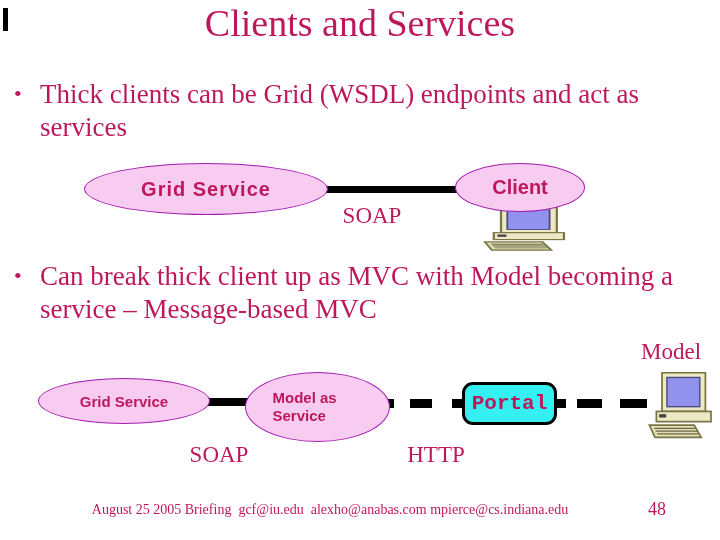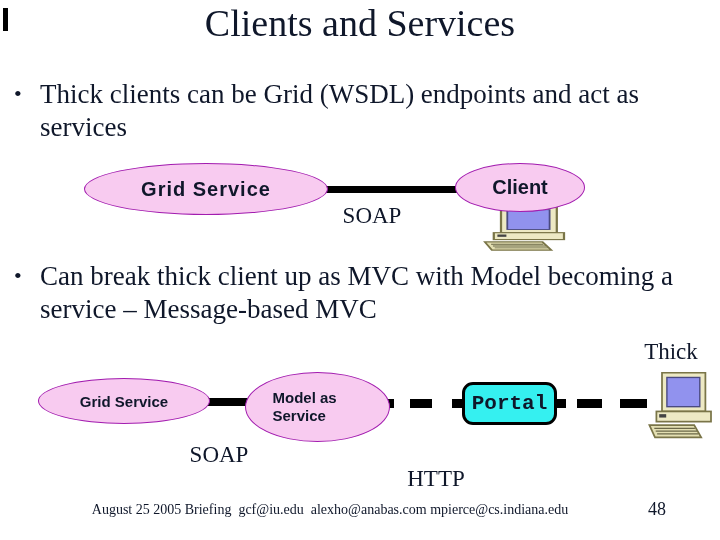--- a/index.html
+++ b/index.html
@@ -1,18 +1,18 @@
 <!DOCTYPE html>
 <html><head>
 <meta charset="utf-8">
 <style>
   html,body{margin:0;padding:0;background:#888;}
   #slide{
     position:relative;width:720px;height:540px;background:#ffffff;overflow:hidden;
-    font-family:"Liberation Serif", serif;color:#0f172a;
+    font-family:"Liberation Serif", serif;color:#be185d;
   }
   .abs{position:absolute;}
   
   .stray{left:3px;top:8px;width:5px;height:23px;background:#000;}
   
   .title{left:0;top:2px;width:720px;text-align:center;font-size:38px;line-height:1.15;}
   
   .bullet{display:flex;left:14px;width:686px;font-size:27px;line-height:1.22;}
   .bullet1{top:78px;}
   .bullet2{top:260px;}
@@ -38,21 +38,21 @@
   
   .portal{
     left:462px;top:382px;width:95px;height:43px;background:#35F0F0;border:3px solid #000;
     border-radius:11px;box-sizing:border-box;display:flex;align-items:center;justify-content:center;
     font-family:Liberation Mono, monospace;font-weight:bold;font-size:21px;z-index:2;
   }
   
   .dlabel{font-size:23px;text-align:center;}
   .soap1{left:341px;top:203px;width:62px;}
   .soap2{left:181px;top:442px;width:76px;}
-  .http{left:400px;top:466px;width:72px;}
+  .http{left:400px;top:442px;width:72px;}
   .portlet{left:478px;top:345px;width:70px;font-size:21px;}
   .view{left:641px;top:339px;width:60px;}
   
   .pc{z-index:1;}
   .pc1{left:483px;top:206px;width:90px;height:46px;}
   .pc2{left:648px;top:372px;width:70px;height:68px;}
   .pc svg{width:100%;height:100%;display:block;}
   
   .footer{left:0;top:502px;width:660px;text-align:center;font-size:14px;white-space:pre;font-family:Liberation Serif, serif;}
   .pagenum{left:648px;top:499px;font-size:18px;}
@@ -89,21 +89,21 @@
       <polygon points="2,78 66,78 76,96 10,96" fill="#E3DFB2" stroke="#7a7548" stroke-width="2.5"></polygon>
       <path d="M9 83 H67 M11 87 H70 M13 91 H72" stroke="#6b6848" stroke-width="2" fill="none"></path>
     </svg>
   </div>
 
   <div class="abs bullet bullet2">
     <span class="glyph">•</span>
     <div class="btxt">Can break thick client up as MVC with Model becoming a service – Message-based MVC</div>
   </div>
 
-  <div class="abs dlabel view">Thick</div>
+  <div class="abs dlabel view">Model</div>
 
   <div class="abs solidline line2"></div>
   <div class="abs ellipse e-gs2">
     <span>Grid Service</span>
   </div>
   <div class="abs ellipse e-model">
     <span class="lbl">Model as Service</span>
   </div>
 
   <div class="abs dash" style="left:388px;width:6px;"></div>

